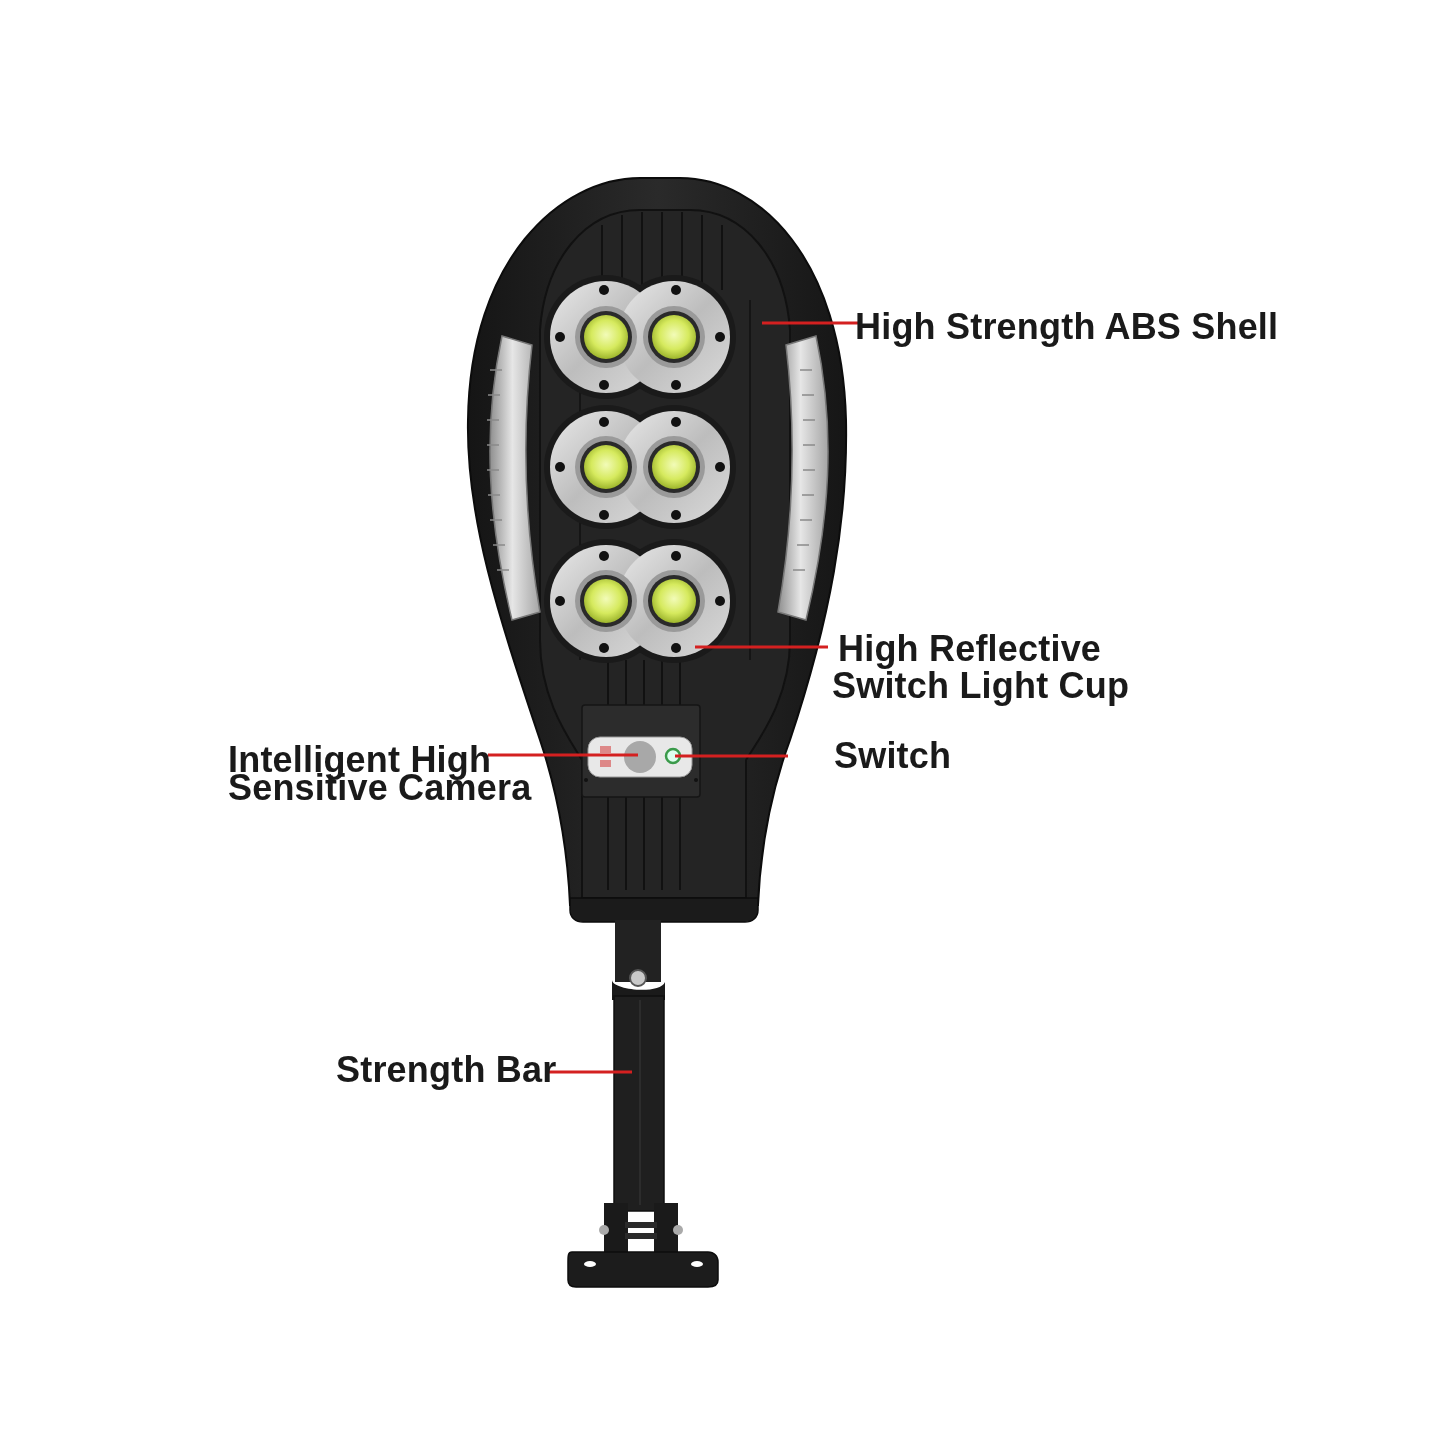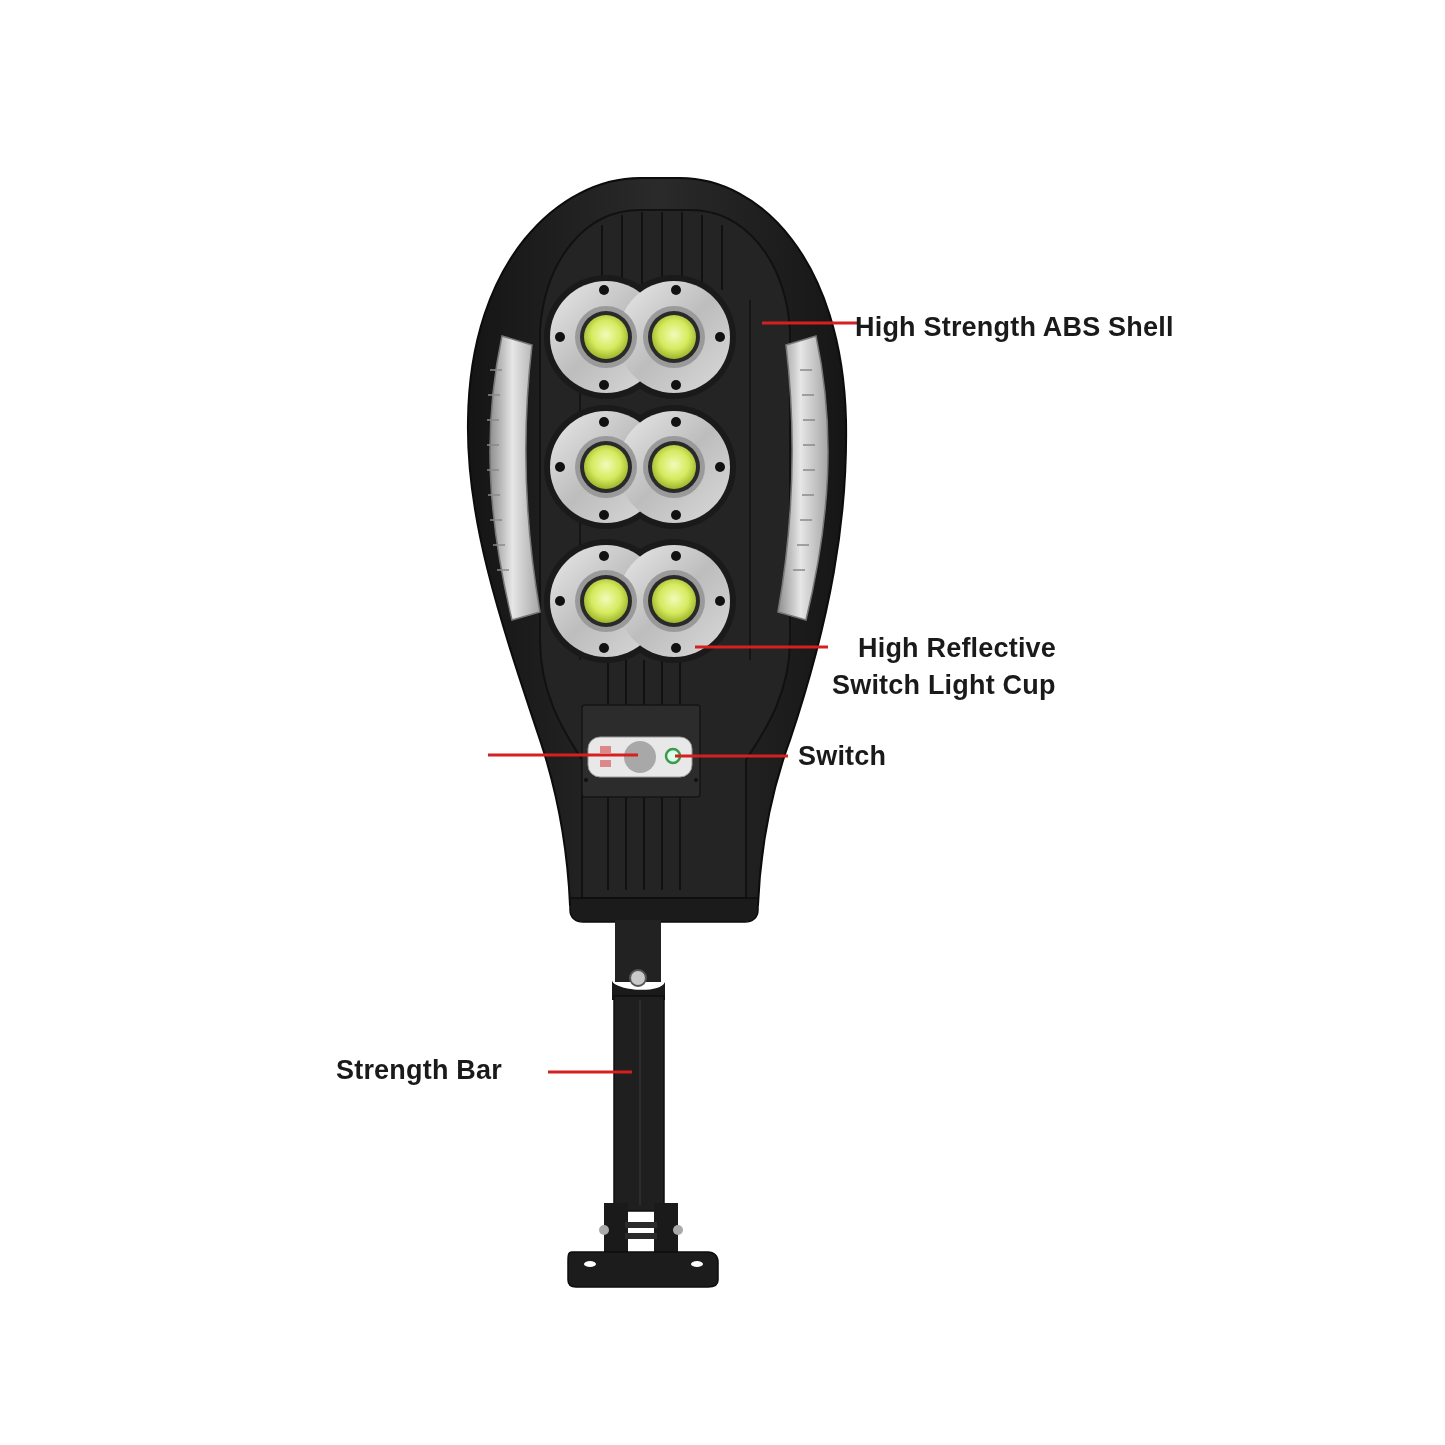--- a/index.html
+++ b/index.html
@@ -1,19 +1,19 @@
 <!DOCTYPE html>
 <html><head>
   <meta charset="utf-8">
   <style>
     html, body { margin: 0; padding: 0; background: #ffffff; }
     body { width: 1445px; height: 1445px; position: relative; overflow: hidden; font-family: "Liberation Sans", sans-serif; }
     .stage { position: absolute; left: 0; top: 0; width: 1445px; height: 1445px; }
     .lamp-svg { position: absolute; left: 0; top: 0; width: 1445px; height: 1445px; }
-    .label { position: absolute; font-family: "Liberation Sans", sans-serif; font-weight: bold; color: #1a1a1a; font-size: 27px; line-height: 34px; white-space: nowrap; letter-spacing: 0.2px; }
+    .label { position: absolute; font-family: "Liberation Sans", sans-serif; font-weight: bold; color: #1a1a1a; font-size: 36px; line-height: 34px; white-space: nowrap; letter-spacing: 0.2px; }
     .label.center { text-align: center; }
   </style>
 </head>
 <body>
 
 <div class="stage">
 
   <svg class="lamp-svg" viewBox="0 0 1445 1445">
     <defs>
       <radialGradient id="ledGrad" cx="50%" cy="45%" r="55%">
@@ -226,26 +226,30 @@
       <line x1="675" y1="756" x2="788" y2="756"></line>
       <line x1="548" y1="1072" x2="632" y2="1072"></line>
     </g>
   </svg>
 
   <div class="label" style="left:855px; top:310px;">
     <div>High Strength ABS Shell</div>
   </div>
 
   <div class="label" style="left:832px; top:630px; line-height:37px;">
-    <div style="padding-left:6px;margin-left:20px;">High Reflective</div>
+    <div style="padding-left:6px;">High Reflective</div>
     <div>Switch Light Cup</div>
   </div>
 
-
-  <div class="label" style="left:798px; top:739px;">
+  <div class="label center" style="left:228px; top:746px; width:260px; line-height:28px;">
+    <div>Intelligent High</div>
+    <div>Sensitive Camera</div>
+  </div>
+
+  <div class="label" style="left:834px; top:739px;">
     <div>Switch</div>
   </div>
 
   <div class="label" style="left:336px; top:1053px;">
     <div>Strength Bar</div>
   </div>
 
 </div>
 
 </body></html>

